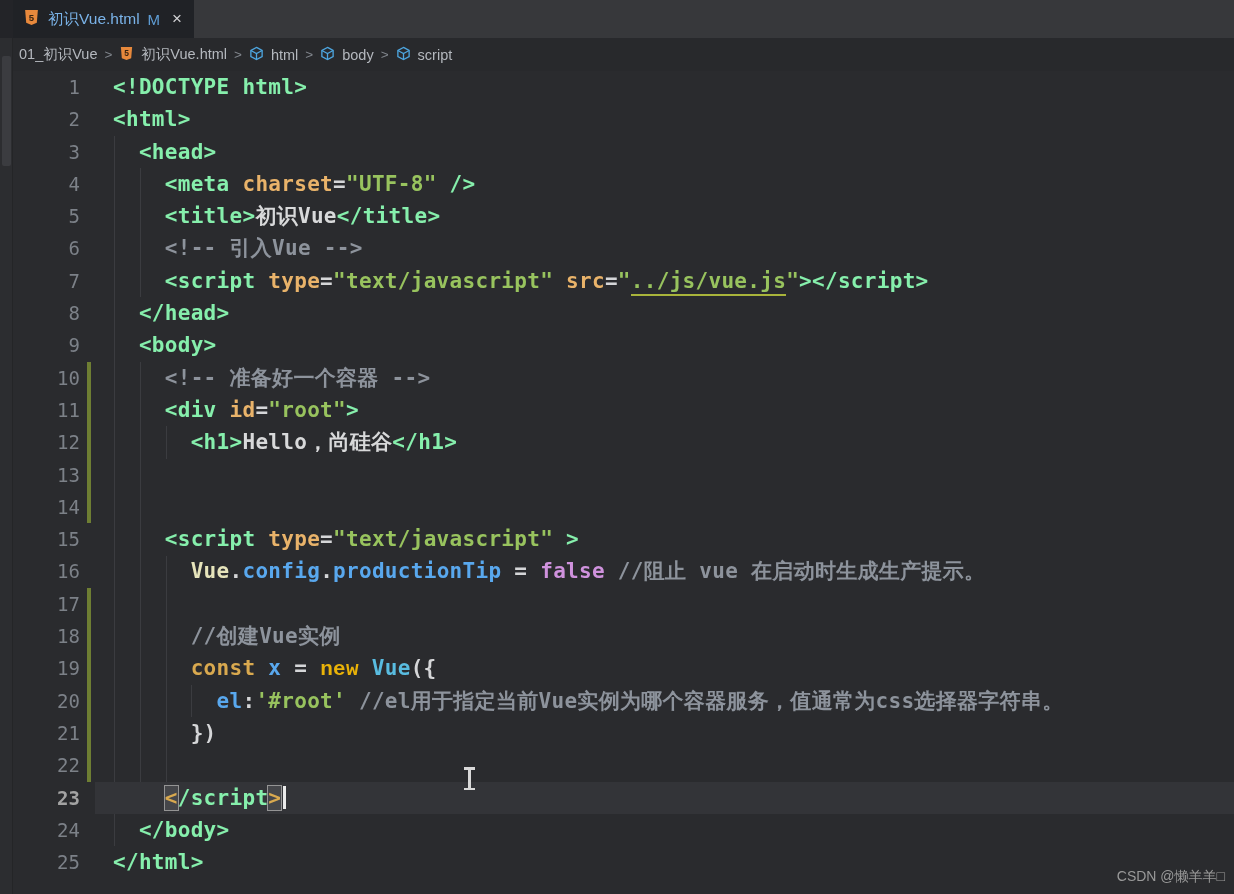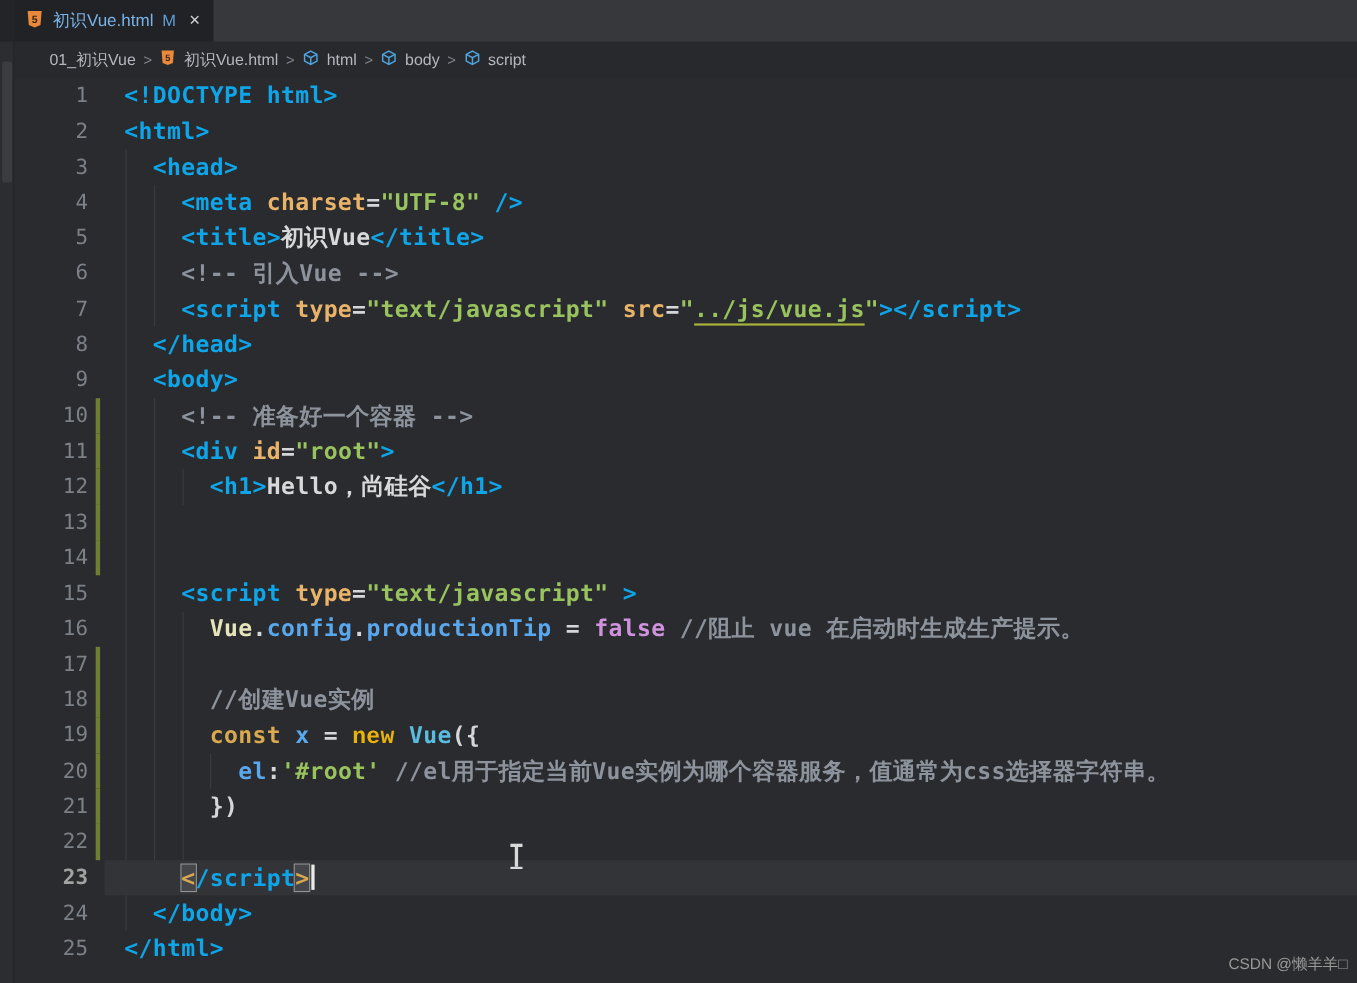--- a/index.html
+++ b/index.html
@@ -14,21 +14,21 @@
   .tab {
     position:absolute; left:13px; top:0; height:38px; background:#202226;
     display:flex; align-items:center; gap:8px; padding:0 12px 0 10px;
   }
   .tab-label { font-family:"Liberation Sans", sans-serif; font-size:15.5px; color:#7ab3e8; }
   .tab-badge { font-family:"Liberation Sans", sans-serif; font-size:15px; color:#5f9ed6; }
   .tab-close { font-family:"Liberation Sans", sans-serif; font-size:17px; color:#d0d1d3; margin-left:4px; cursor:pointer; }
   
   .breadcrumb {
     position:absolute; left:0; top:38px; right:0; height:33px; background:#28292c;
-    display:flex; align-items:center; gap:7px; padding-left:45px;
+    display:flex; align-items:center; gap:7px; padding-left:19px;
     font-family:"Liberation Sans", sans-serif; font-size:14.5px; color:#b4b8be;
   }
   .bc-sep { color:#81868d; font-size:13.5px; }
   .bc-item { cursor:pointer; }
   .icon-svg { display:inline-block; vertical-align:middle; }
   
   .leftstrip { position:absolute; left:0; top:38px; bottom:0; width:13px; background:#2c2d30; border-right:1px solid #242527; }
   .leftstrip .thumb { position:absolute; left:2px; top:18px; width:9px; height:110px; background:#3b3c40; border-radius:2px; }
   
   .editor { position:absolute; left:0; top:71px; right:0; bottom:0; background:#2a2b2e; }
@@ -36,21 +36,21 @@
   .row { position:relative; height:32.3px; line-height:32.3px; display:flex; white-space:pre; }
   .row .num {
     position:relative; z-index:2; width:80px; text-align:right;
     font-size:19px; color:#7c8188; flex:0 0 80px;
   }
   .row .code { position:relative; z-index:2; padding-left:33px; font-size:21px; font-weight:bold; letter-spacing:0.3px; }
   .row.active::before { content:""; position:absolute; left:95px; right:0; top:0; bottom:0; background:#333438; z-index:1; }
   .row.active .num { color:#a3a3a3; font-weight:bold; }
   .row.mod::after { content:""; position:absolute; left:87px; top:0; height:100%; width:4px; background:#6e7e33; z-index:2; }
   
-  .tk.t { color:#0ea5e9; }
+  .tk.t { color:#86efac; }
   .tk.a { color:#e9b36a; }
   .tk.s { color:#98c35e; }
   .tk.o { color:#d5d6d8; }
   .tk.c { color:#8d939c; }
   .tk.w { color:#d8d9da; }
   .tk.v { color:#e6e4bb; }
   .tk.p { color:#59a8ee; }
   .tk.n { color:#eab308;font-family:Liberation Mono, monospace; }
   .tk.y { color:#59bce0; }
   .tk.f { color:#cf92dd; }

